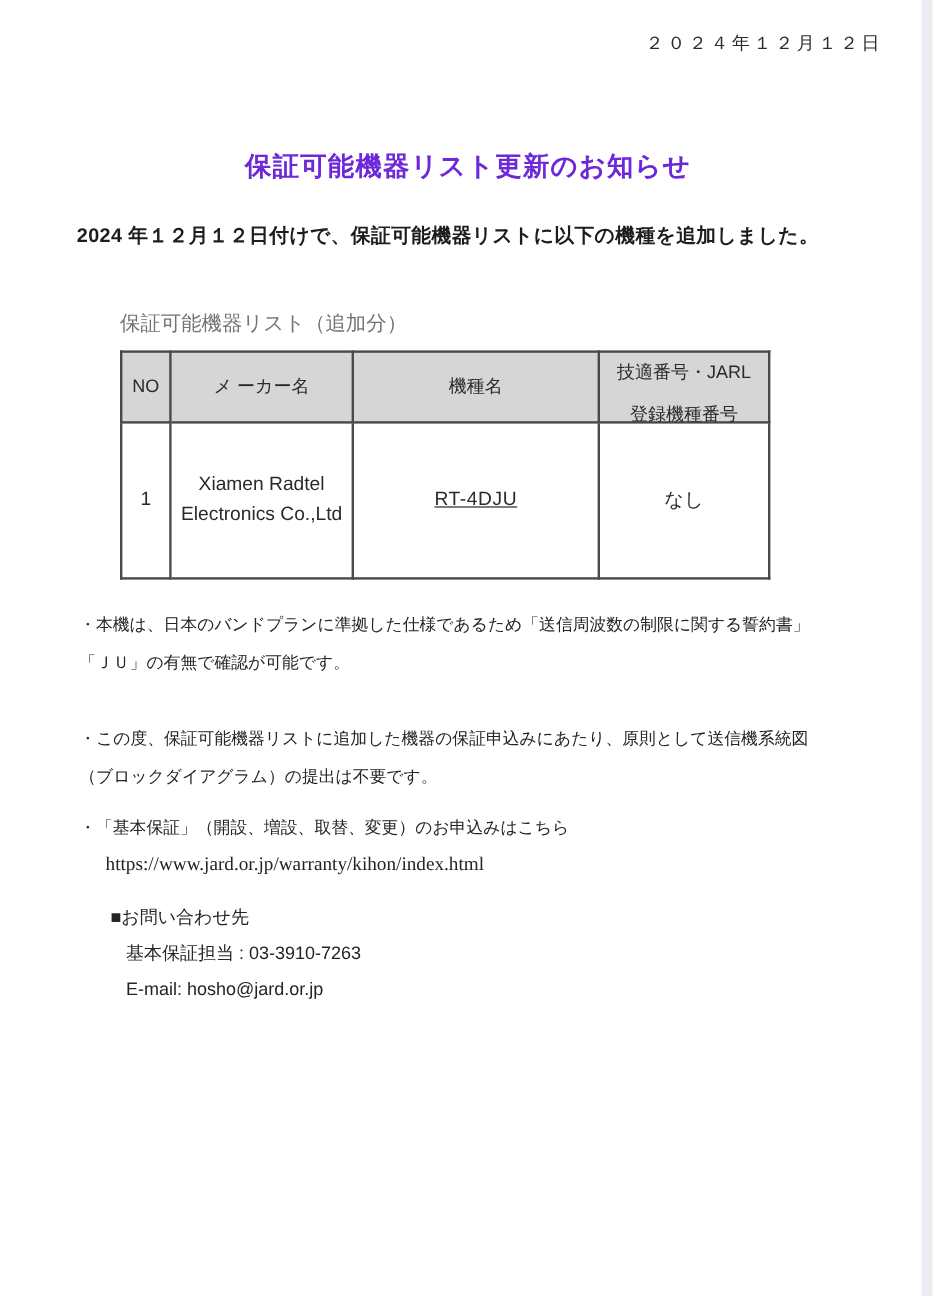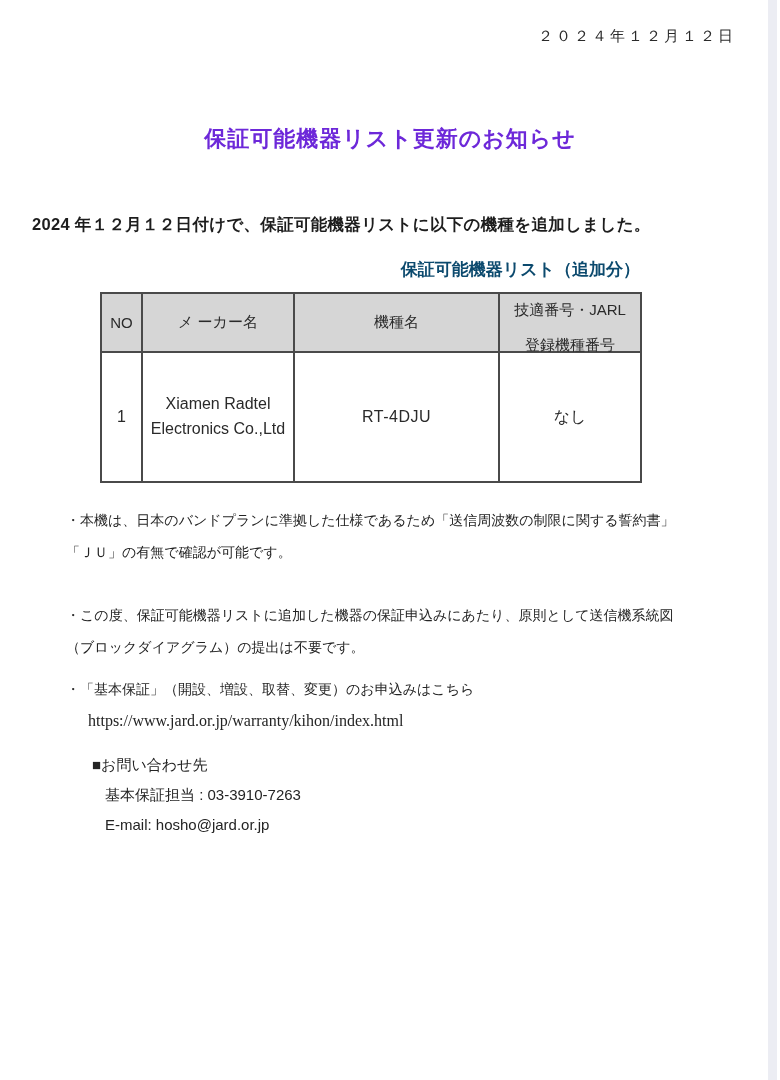--- a/index.html
+++ b/index.html
@@ -18,26 +18,26 @@
   .date{
     position:absolute;top:27px;right:44px;
     font-size:15px;letter-spacing:3px;color:#2a2a2a;
   }
   .doc-title{
     position:absolute;top:124px;left:0;width:780px;
     text-align:center;font-size:22px;font-weight:bold;
     letter-spacing:1px;color:#6d28d9;margin:0;
   }
   .intro{
-    position:absolute;top:186px;left:32px;width:700px;
-    font-size:16.5px;font-weight:bold;letter-spacing:.3px;color:#1d1d1d;margin-top:28px;
+    position:absolute;top:186px;left:64px;width:700px;
+    font-size:16.5px;font-weight:bold;letter-spacing:.3px;color:#1d1d1d;
   }
   .table-title{
     position:absolute;top:258px;left:100px;width:540px;
-    text-align:right;font-size:17px;font-weight:bold;color:#0c4a6e;
+    text-align:left;font-size:17px;font-weight:normal;color:#737373;
   }
   table.equip{
     position:absolute;top:292px;left:100px;
     width:540px;border-collapse:collapse;table-layout:fixed;
     color:#2a2a2a;
   }
   table.equip th,table.equip td{
     border:2px solid #4a4a4a;
     padding:0;vertical-align:middle;text-align:center;
     font-weight:normal;
@@ -48,21 +48,21 @@
   th.cert-head{font-size:12.5px;}
   .cert-head-inner{
     display:flex;flex-direction:column;justify-content:space-between;
     height:44px;padding:5px 0;gap:16px;
   }
   table.equip tbody td{height:128px;font-size:16px;background:#ffffff;}
   td.maker-cell{
     text-align:left;padding-left:14px;padding-right:6px;
     font-size:17px;line-height:1.55;
   }
-  td.model-cell{font-size:19px;letter-spacing:.5px;}
+  td.model-cell{font-size:19px;letter-spacing:.5px;text-decoration:underline;}
   td.no-cell{font-size:17px;}
   .note{
     position:absolute;left:66px;width:690px;
     font-size:14px;line-height:32px;color:#242424;
     padding-left:17px;text-indent:-17px;
   }
   .note-1{top:504px;}
   .note-2{top:599px;}
   .note-3{top:673px;}
   .note-url{

